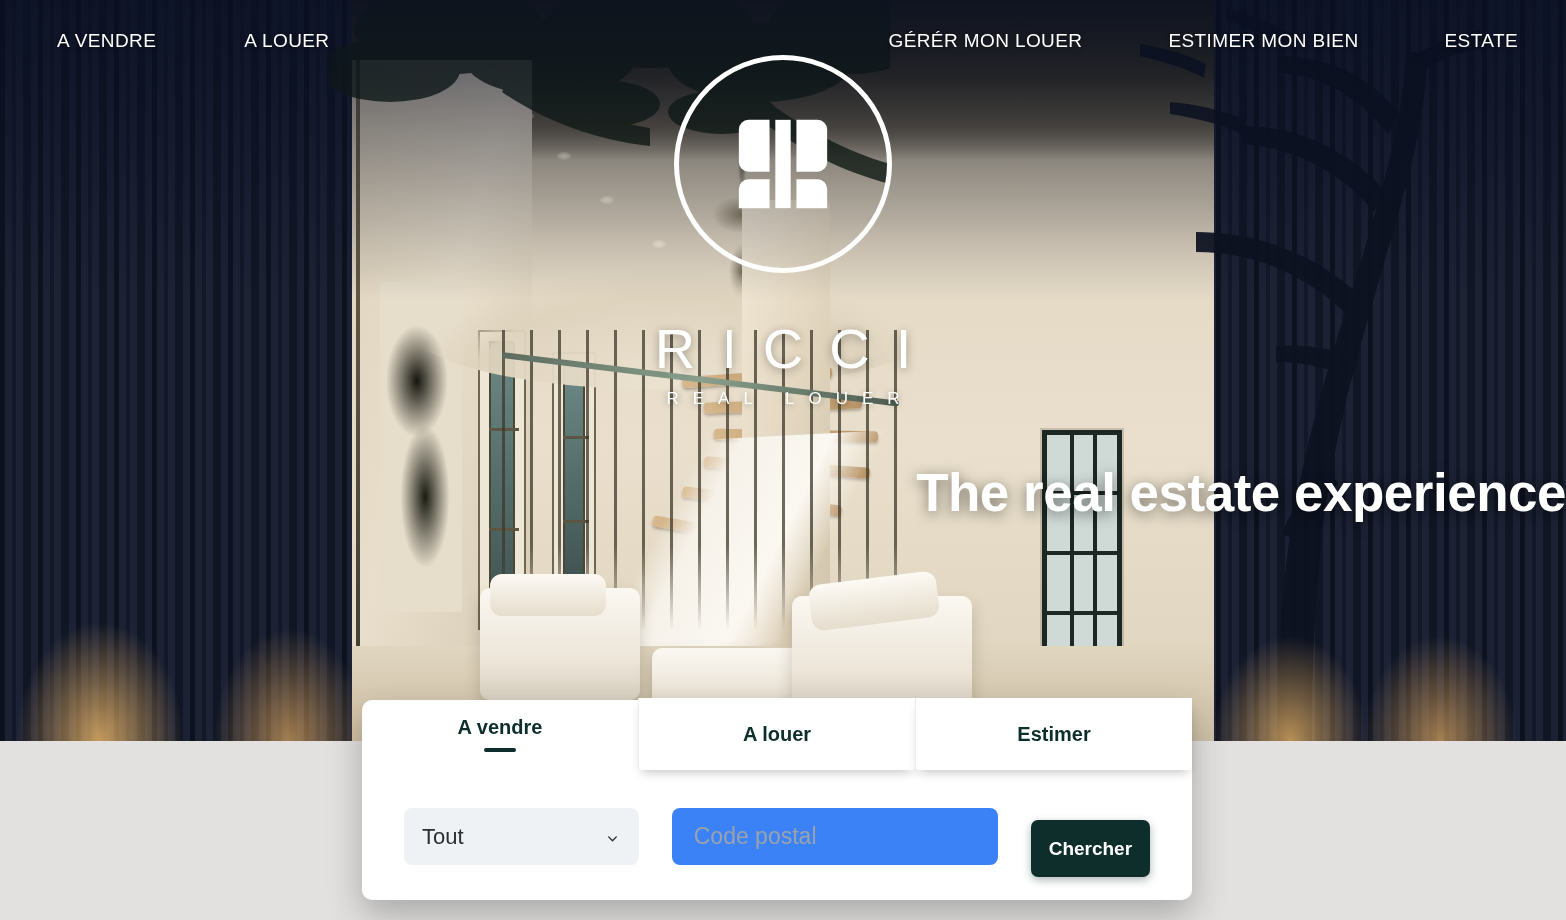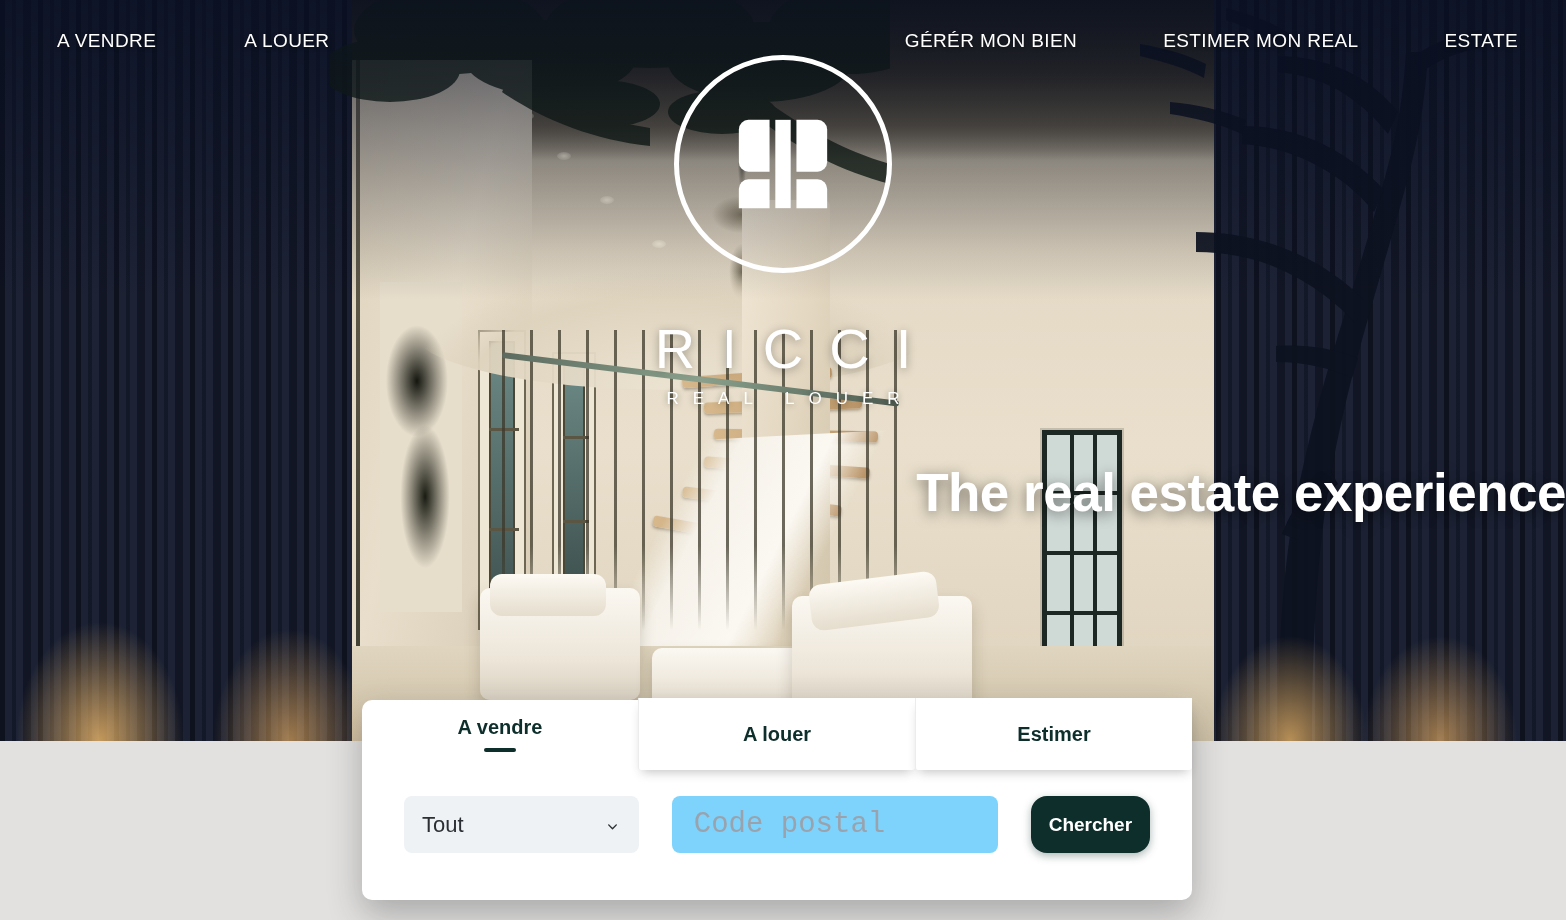--- a/index.html
+++ b/index.html
@@ -283,35 +283,36 @@
     padding:16px 18px;
     cursor:pointer;
   }
   .select-value { font-size:22px; color:#2b2f33; }
   .chev {
     position:absolute; right:20px; top:50%; margin-top:-5px;
     width:13px; height:13px;
   }
   .zip-input {
     width:326px; height:57px;
-    background:#7dd3fc; border:none; border-radius:8px;
+    background:#3b82f6; border:none; border-radius:8px;
     padding:0 22px;
-    font-family:Liberation Mono, monospace;
-    font-size:29px; color:#2b2f33;
+    font-family:Liberation Sans, sans-serif;
+    font-size:23px; color:#2b2f33;
     outline:none;
   }
   .zip-input::placeholder { color:#9aa3ad; }
   .search-btn {
     width:120px; height:57px;
     background:#0d2e2b; color:#fff;
-    border:none; border-radius:16px;
+    border:none; border-radius:7px;
     font-family:"Liberation Sans", sans-serif;
     font-size:19px; font-weight:700;
     cursor:pointer;
     box-shadow:0 3px 8px rgba(13,46,43,.35);
+    margin-top:24px;
   }
 </style>
 </head>
 <body>
 
 <div class="page">
 
   <div class="hero">
 
     <div class="slats"></div>
@@ -407,22 +408,22 @@
 
     <div class="slat-glow"></div>
     <div class="top-dark"></div>
 
     <nav class="nav">
       <div class="nav-left">
         <a class="nav-link">A VENDRE</a>
         <a class="nav-link">A LOUER</a>
       </div>
       <div class="nav-right">
-        <a class="nav-link">GÉRÉR MON BIEN</a>
-        <a class="nav-link">ESTIMER MON REAL</a>
+        <a class="nav-link">GÉRÉR MON LOUER</a>
+        <a class="nav-link">ESTIMER MON BIEN</a>
         <a class="nav-link">ESTATE</a>
       </div>
     </nav>
 
     <div class="brand">
       <div class="logo-circle">
         <svg class="logo-mark" viewBox="0 0 100 100">
           <g fill="#ffffff">
 
             <path d="M36 4 L14 4 A10 10 0 0 0 4 14 L4 48 A10 10 0 0 0 14 58 L36 58 Z"></path>

